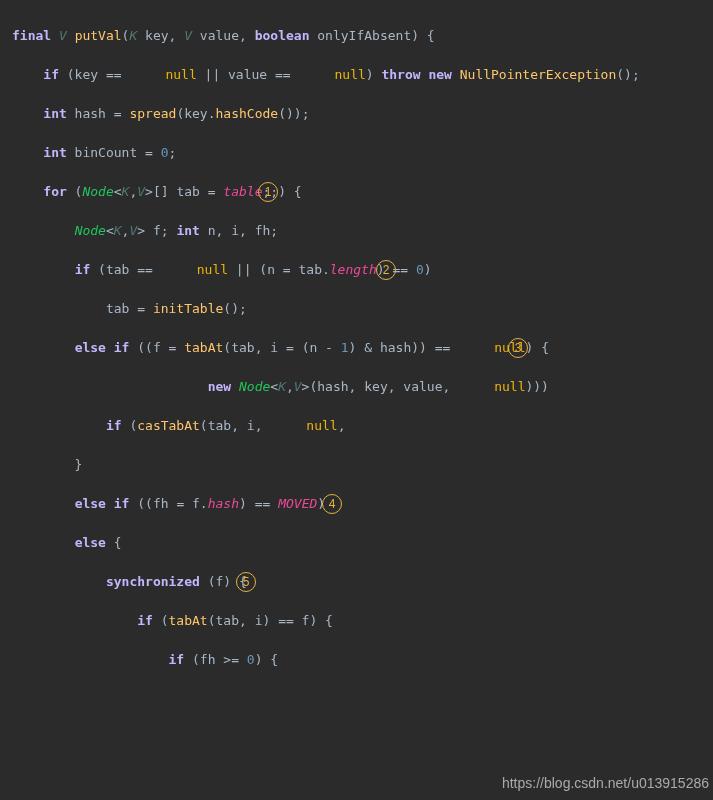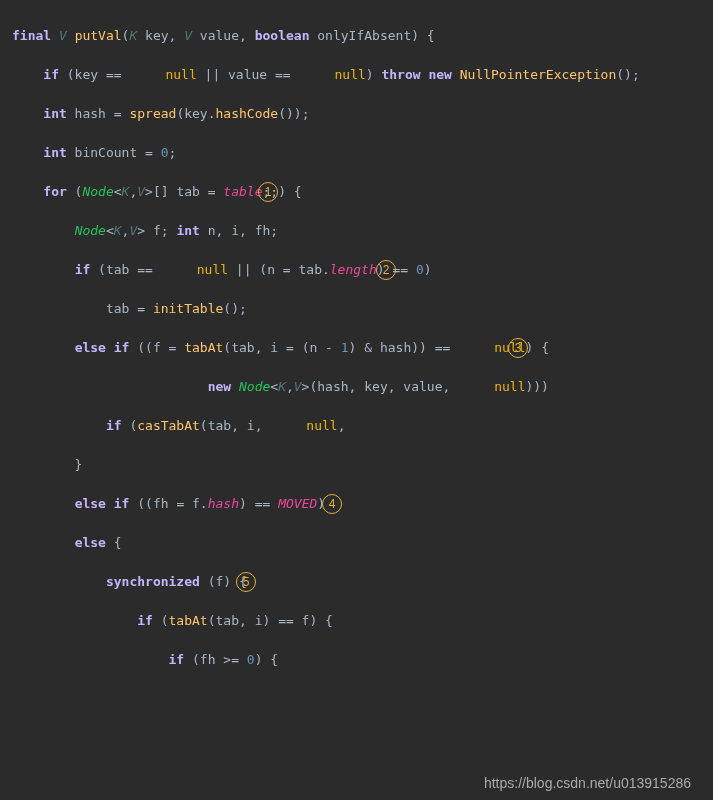--- a/index.html
+++ b/index.html
@@ -40,21 +40,21 @@
     font-size: 12px;
     line-height: 18px;
     text-align: center;
     vertical-align: middle;
     font-family: sans-serif;
     background: transparent;
   }
   .watermark {
     position: absolute;
     bottom: 6px;
-    right: 22px;
+    right: 4px;
     color: #b8b8b8;
     font-size: 14px;
     font-family: Arial, sans-serif;
     opacity: 0.9;
   }
   .line { position: relative; }
 </style>
 </head>
 <body>
 

